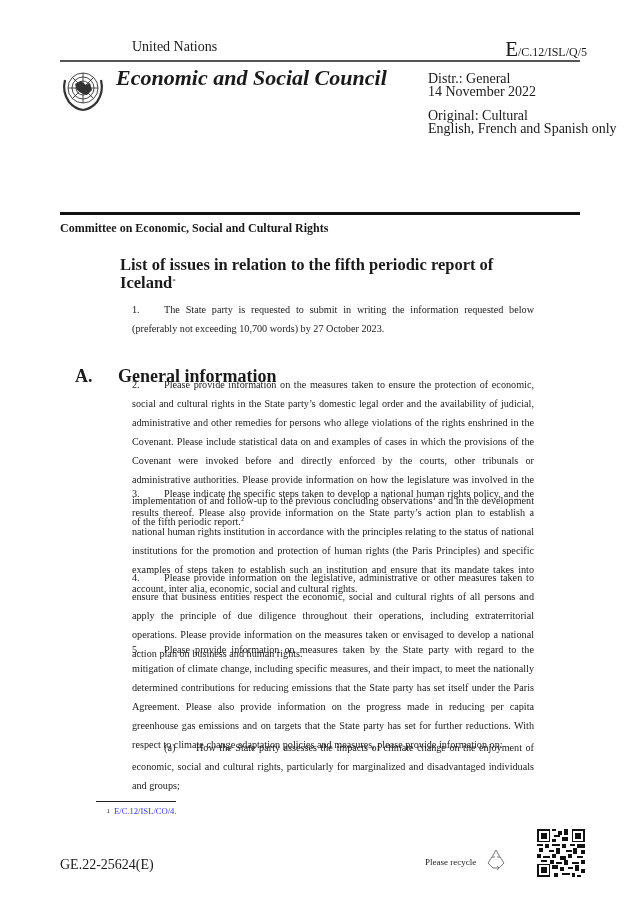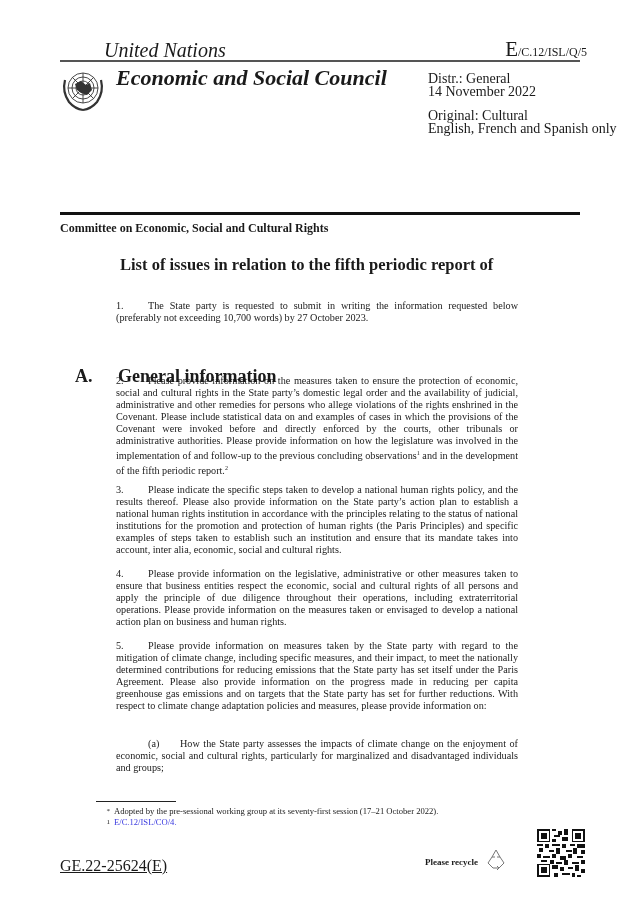--- a/index.html
+++ b/index.html
@@ -1,41 +1,41 @@
 <!DOCTYPE html>
 <html><head>
 <meta charset="utf-8">
 <style>
   html, body { margin: 0; padding: 0; background: #ffffff; }
   body { width: 640px; height: 905px; position: relative; overflow: hidden; font-family: "Liberation Serif", "DejaVu Serif", serif; color: #1a1a1a; }
   .abs { position: absolute; }
-  .un-name { left: 104px; top: 39px; font-size: 20px; font-style: italic; }
+  .un-name { left: 132px; top: 39px; font-size: 14px; }
   .symbol { right: 53px; top: 37px; font-size: 12px; white-space: nowrap; margin-left: 12px; }
   .symbol .big { font-size: 21px; }
   .top-rule { left: 60px; top: 60px; width: 520px; height: 2px; background: #555; }
   .emblem { left: 59px; top: 66px; width: 48px; height: 48px; }
   .council { left: 116px; top: 65px; font-size: 22px; font-weight: bold; font-style: italic; }
   .meta { left: 428px; top: 73px; font-size: 14px; line-height: 12.5px; }
   .meta .gap { height: 12px; }
   .thick-rule { left: 60px; top: 212px; width: 520px; height: 3px; background: #111; }
   .committee { left: 60px; top: 221px; font-size: 12px; font-weight: bold; font-family: Liberation Serif, serif; }
   .doc-title { left: 120px; top: 256px; width: 400px; font-size: 16.5px; font-weight: bold; line-height: 17px; }
   .doc-title sup { font-size: 7px; font-weight: normal; vertical-align: 5px; }
   .section-a { left: 75px; top: 346px; font-size: 18px; font-weight: bold; margin-top: 20px; }
   .section-a .letter { display: inline-block; width: 43px; }
-  .para { left: 116px; width: 402px; font-size: 10.2px; line-height: 12px; text-align: justify; }
+  .para { left: 132px; width: 402px; font-size: 10.2px; line-height: 19px; text-align: justify; }
   .para .num { display: inline-block; width: 32px; }
   .para sup { font-size: 6px; vertical-align: 4px; }
   .para .sub-num { display: inline-block; width: 32px; margin-left: 32px; }
   .fn-rule { left: 96px; top: 801px; width: 80px; height: 1px; background: #222; }
   .footnotes { left: 96px; top: 806px; font-size: 8.6px; line-height: 11.2px; }
   .footnotes .mark { display: inline-block; width: 14px; text-align: right; margin-right: 4px; font-size: 7px; vertical-align: 1px; }
   .footnotes .link { color: #3a3adf; }
-  .job { left: 60px; top: 857px; font-size: 16px; text-decoration: underline; }
-  .recycle { left: 425px; top: 857px; font-size: 9px; font-weight: bold; }
+  .job { left: 60px; top: 857px; font-size: 14px; }
+  .recycle { left: 425px; top: 857px; font-size: 9px; font-weight: normal; }
   .recycle-icon { left: 485px; top: 848px; width: 22px; height: 22px; }
   .qr { left: 537px; top: 827px; width: 48px; height: 52px; }
 </style>
 </head>
 <body>
 
 <div class="abs un-name">United Nations</div>
 <div class="abs symbol"><span class="big">E</span><span>/C.12/ISL/Q/5</span></div>
 <div class="abs top-rule"></div>
 
@@ -63,20 +63,21 @@
   <div class="gap"></div>
   <div>Original: Cultural</div>
   <div>English, French and Spanish only</div>
 </div>
 
 <div class="abs thick-rule"></div>
 <div class="abs committee">Committee on Economic, Social and Cultural Rights</div>
 
 <div class="abs doc-title">
   <div>List of issues in relation to the fifth periodic report of</div>
+  <div><span>Iceland</span><sup>*</sup></div>
 </div>
 
 <div class="abs para" style="top:300px;">
   <span class="num">1.</span><span>The State party is requested to submit in writing the information requested below (preferably not exceeding 10,700 words) by 27 October 2023.</span>
 </div>
 
 <div class="abs section-a">
   <span class="letter">A.</span><span>General information</span>
 </div>
 
@@ -95,21 +96,20 @@
 <div class="abs para" style="top:640px;">
   <span class="num">5.</span><span>Please provide information on measures taken by the State party with regard to the mitigation of climate change, including specific measures, and their impact, to meet the nationally determined contributions for reducing emissions that the State party has set itself under the Paris Agreement. Please also provide information on the progress made in reducing per capita greenhouse gas emissions and on targets that the State party has set for further reductions. With respect to climate change adaptation policies and measures, please provide information on:</span>
 </div>
 
 <div class="abs para" style="top:738px;">
   <span class="sub-num">(a)</span><span>How the State party assesses the impacts of climate change on the enjoyment of economic, social and cultural rights, particularly for marginalized and disadvantaged individuals and groups;</span>
 </div>
 
 <div class="abs fn-rule"></div>
 <div class="abs footnotes">
-  <div><span class="mark">*</span><span>Adopted by the pre-sessional working group at its seventy-first session (17–21 October 2022).</span></div>
   <div><span class="mark">1</span><span class="link">E/C.12/ISL/CO/4.</span></div>
 </div>
 
 <div class="abs job">GE.22-25624(E)</div>
 <div class="abs recycle">Please recycle</div>
 <svg class="abs recycle-icon" viewBox="0 0 22 22">
   <g fill="none" stroke="#777" stroke-width="1">
     <path d="M11 2 L15 9 L12 9"></path>
     <path d="M11 2 L7 9 L10 9"></path>
     <path d="M3 15 L7 9"></path>

